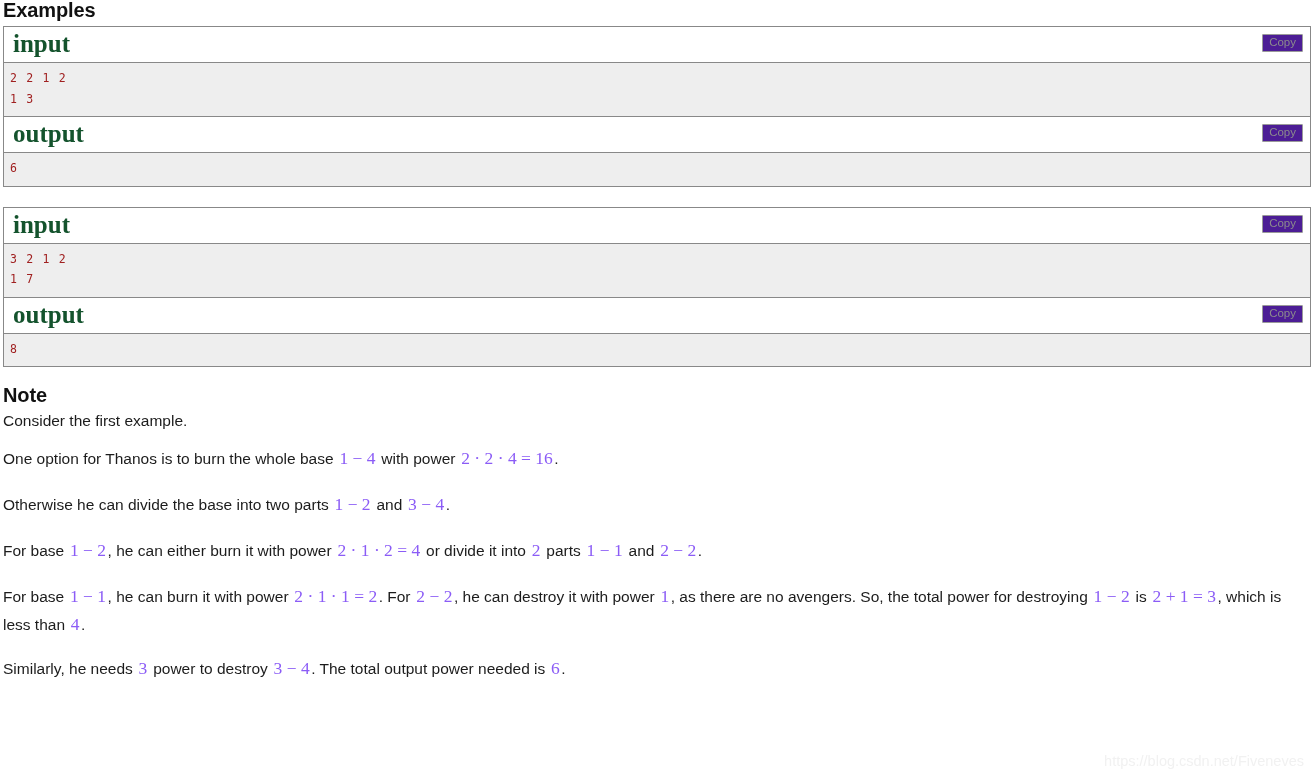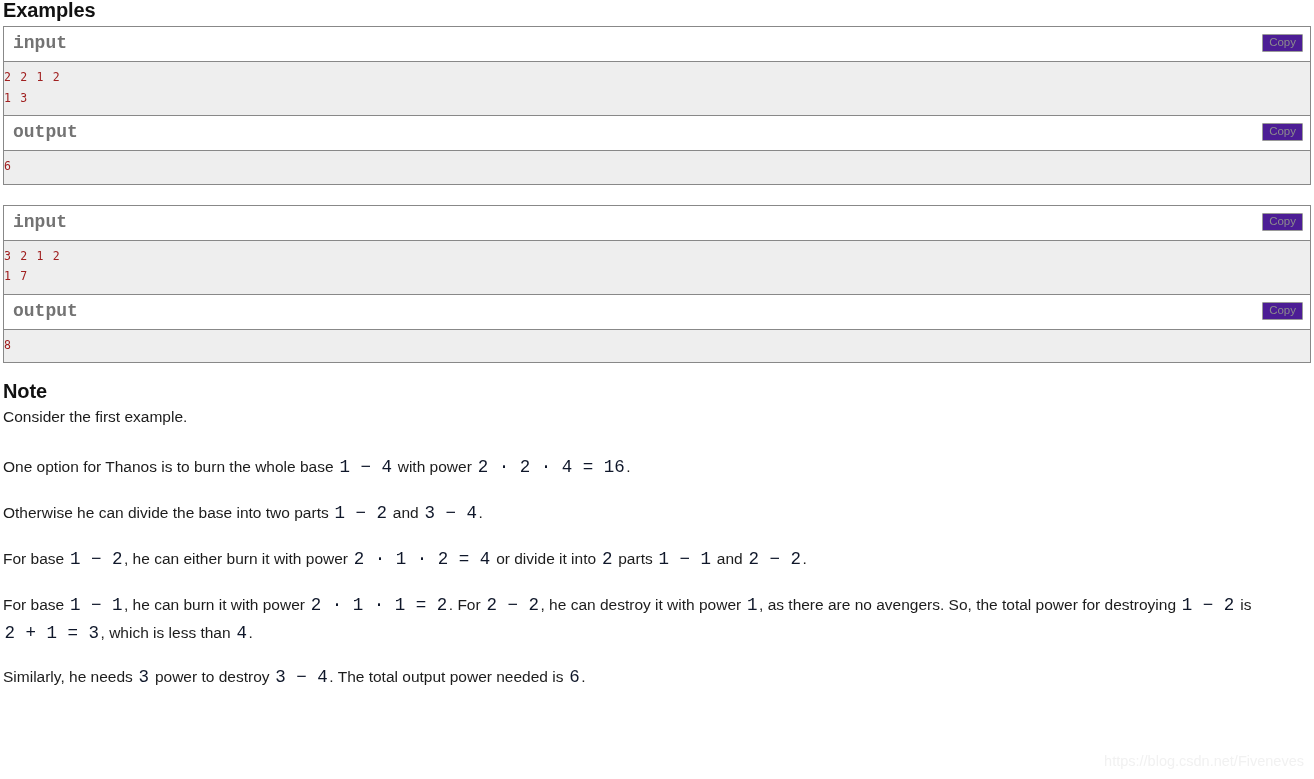--- a/index.html
+++ b/index.html
@@ -52,25 +52,25 @@
 
   .io-title {
     position: relative;
     border-bottom: 1px solid #888888;
     padding: 5px 8px 6px 9px;
     background: #ffffff;
     min-height: 22px;
     box-sizing: border-box;
   }
   .io-title .label {
-    font-family: Liberation Mono, monospace;
+    font-family: Liberation Serif, serif;
     font-weight: bold;
-    font-size: 18px;
+    font-size: 25px;
     line-height: 23px;
-    color: #737373;
+    color: #14532d;
     display: inline-block;
   }
   .copy-btn {
     position: absolute;
     right: 7px;
     top: 7px;
     border: 1px solid #9a9a9a;
     color: #8c8c8c;
     background: #4c1d95;
     font-family: "Liberation Sans", sans-serif;
@@ -78,21 +78,21 @@
     line-height: 13px;
     padding: 1px 6px 2px 6px;
     border-radius: 1px;
     cursor: pointer;
     user-select: none;
   }
 
   .io-body {
     background: #eeeeee;
     border-bottom: 1px solid #888888;
-    padding: 5px 0 7px 0;
+    padding: 5px 0 7px 6px;
     margin: 0;
   }
   .io-body pre {
     margin: 0;
     font-family: "DejaVu Sans Mono", "Liberation Mono", monospace;
     font-size: 11.5px;
     line-height: 20.5px;
     color: #a02020;
     letter-spacing: 1.2px;
     white-space: pre;
@@ -105,35 +105,35 @@
   .note-section .section-title {
     margin-bottom: 2px;
   }
   .note-body p {
     margin: 0 0 18px 0;
     font-size: 15.5px;
     line-height: 28px;
     color: #1c1c1c;
   }
   .note-body p:first-child {
-    margin-bottom: 22px;
+    margin-bottom: 10px;
   }
   .note-body p.wrap-para {
     margin-bottom: 16px;
   }
   .note-body p:last-child {
     margin-bottom: 0;
   }
 
   
   .m {
-    font-family: Liberation Mono, monospace;
+    font-family: Liberation Serif, serif;
     font-size: 17.5px;
     line-height: 1;
-    color: #0f172a;
+    color: #8b5cf6;
     padding: 0 1.5px;
     white-space: nowrap;
   }
 
   
   .watermark {
     position: absolute;
     right: 10px;
     bottom: 9px;
     font-family: "Liberation Sans", sans-serif;

